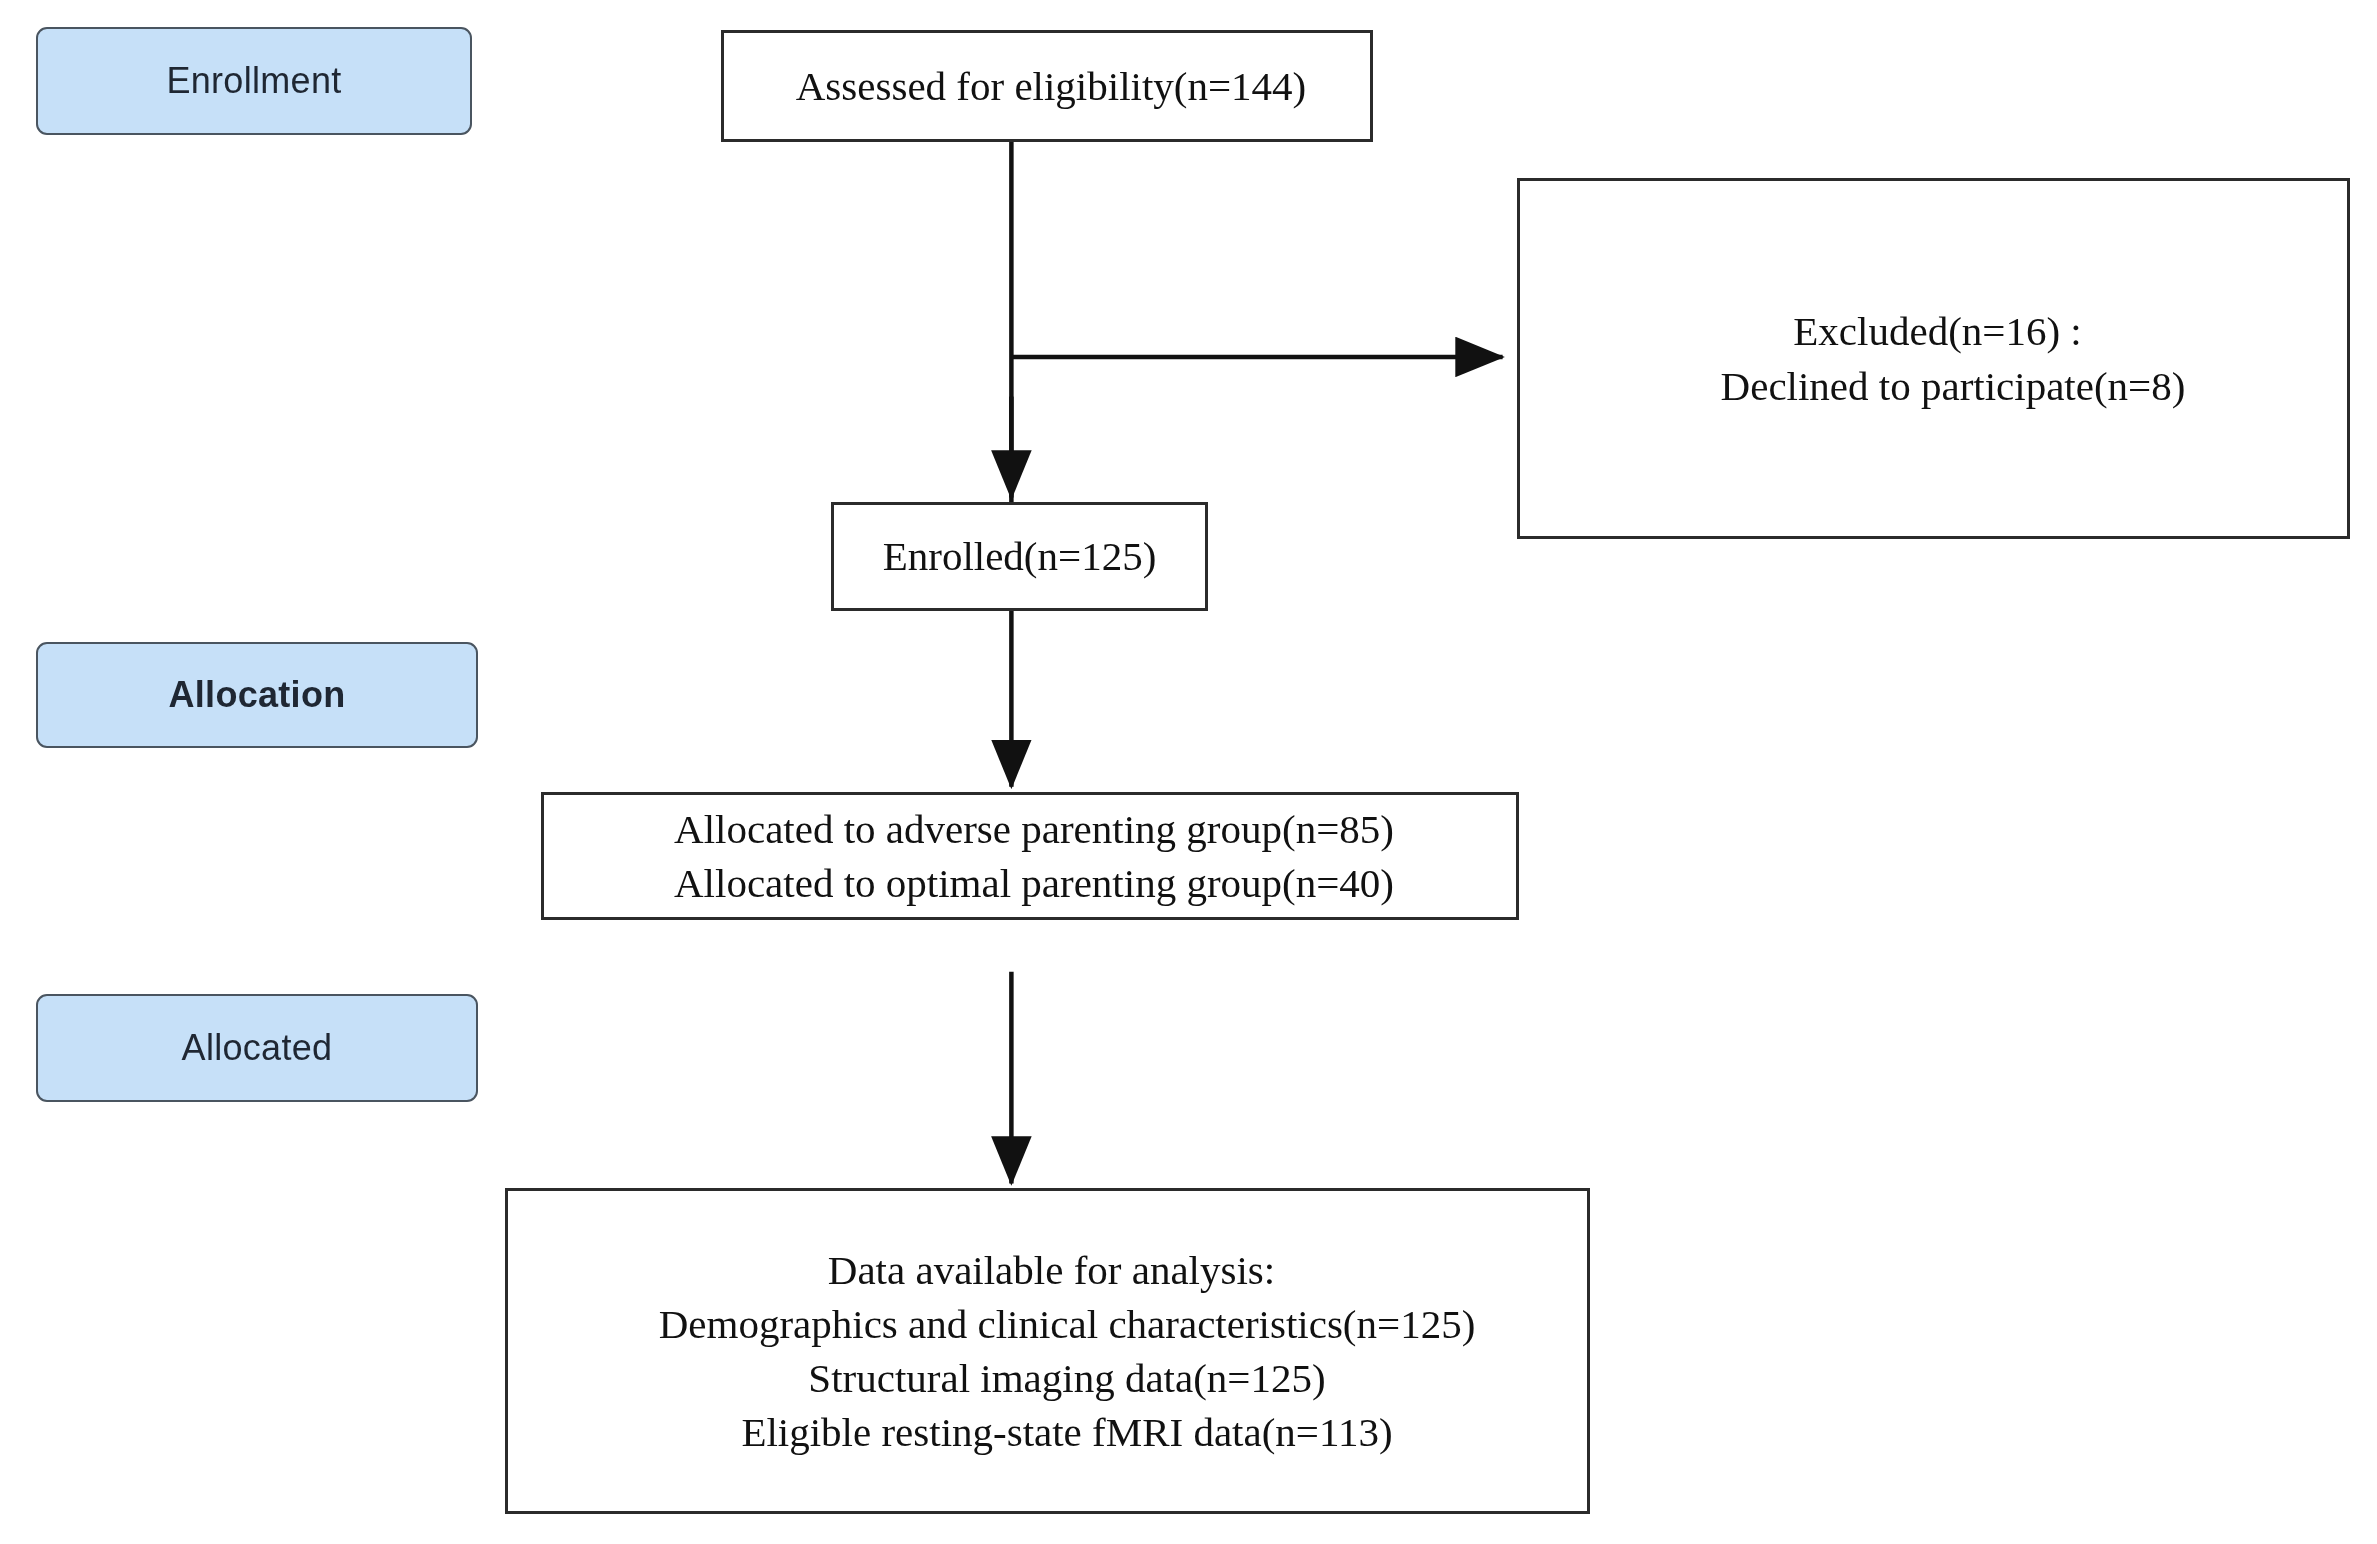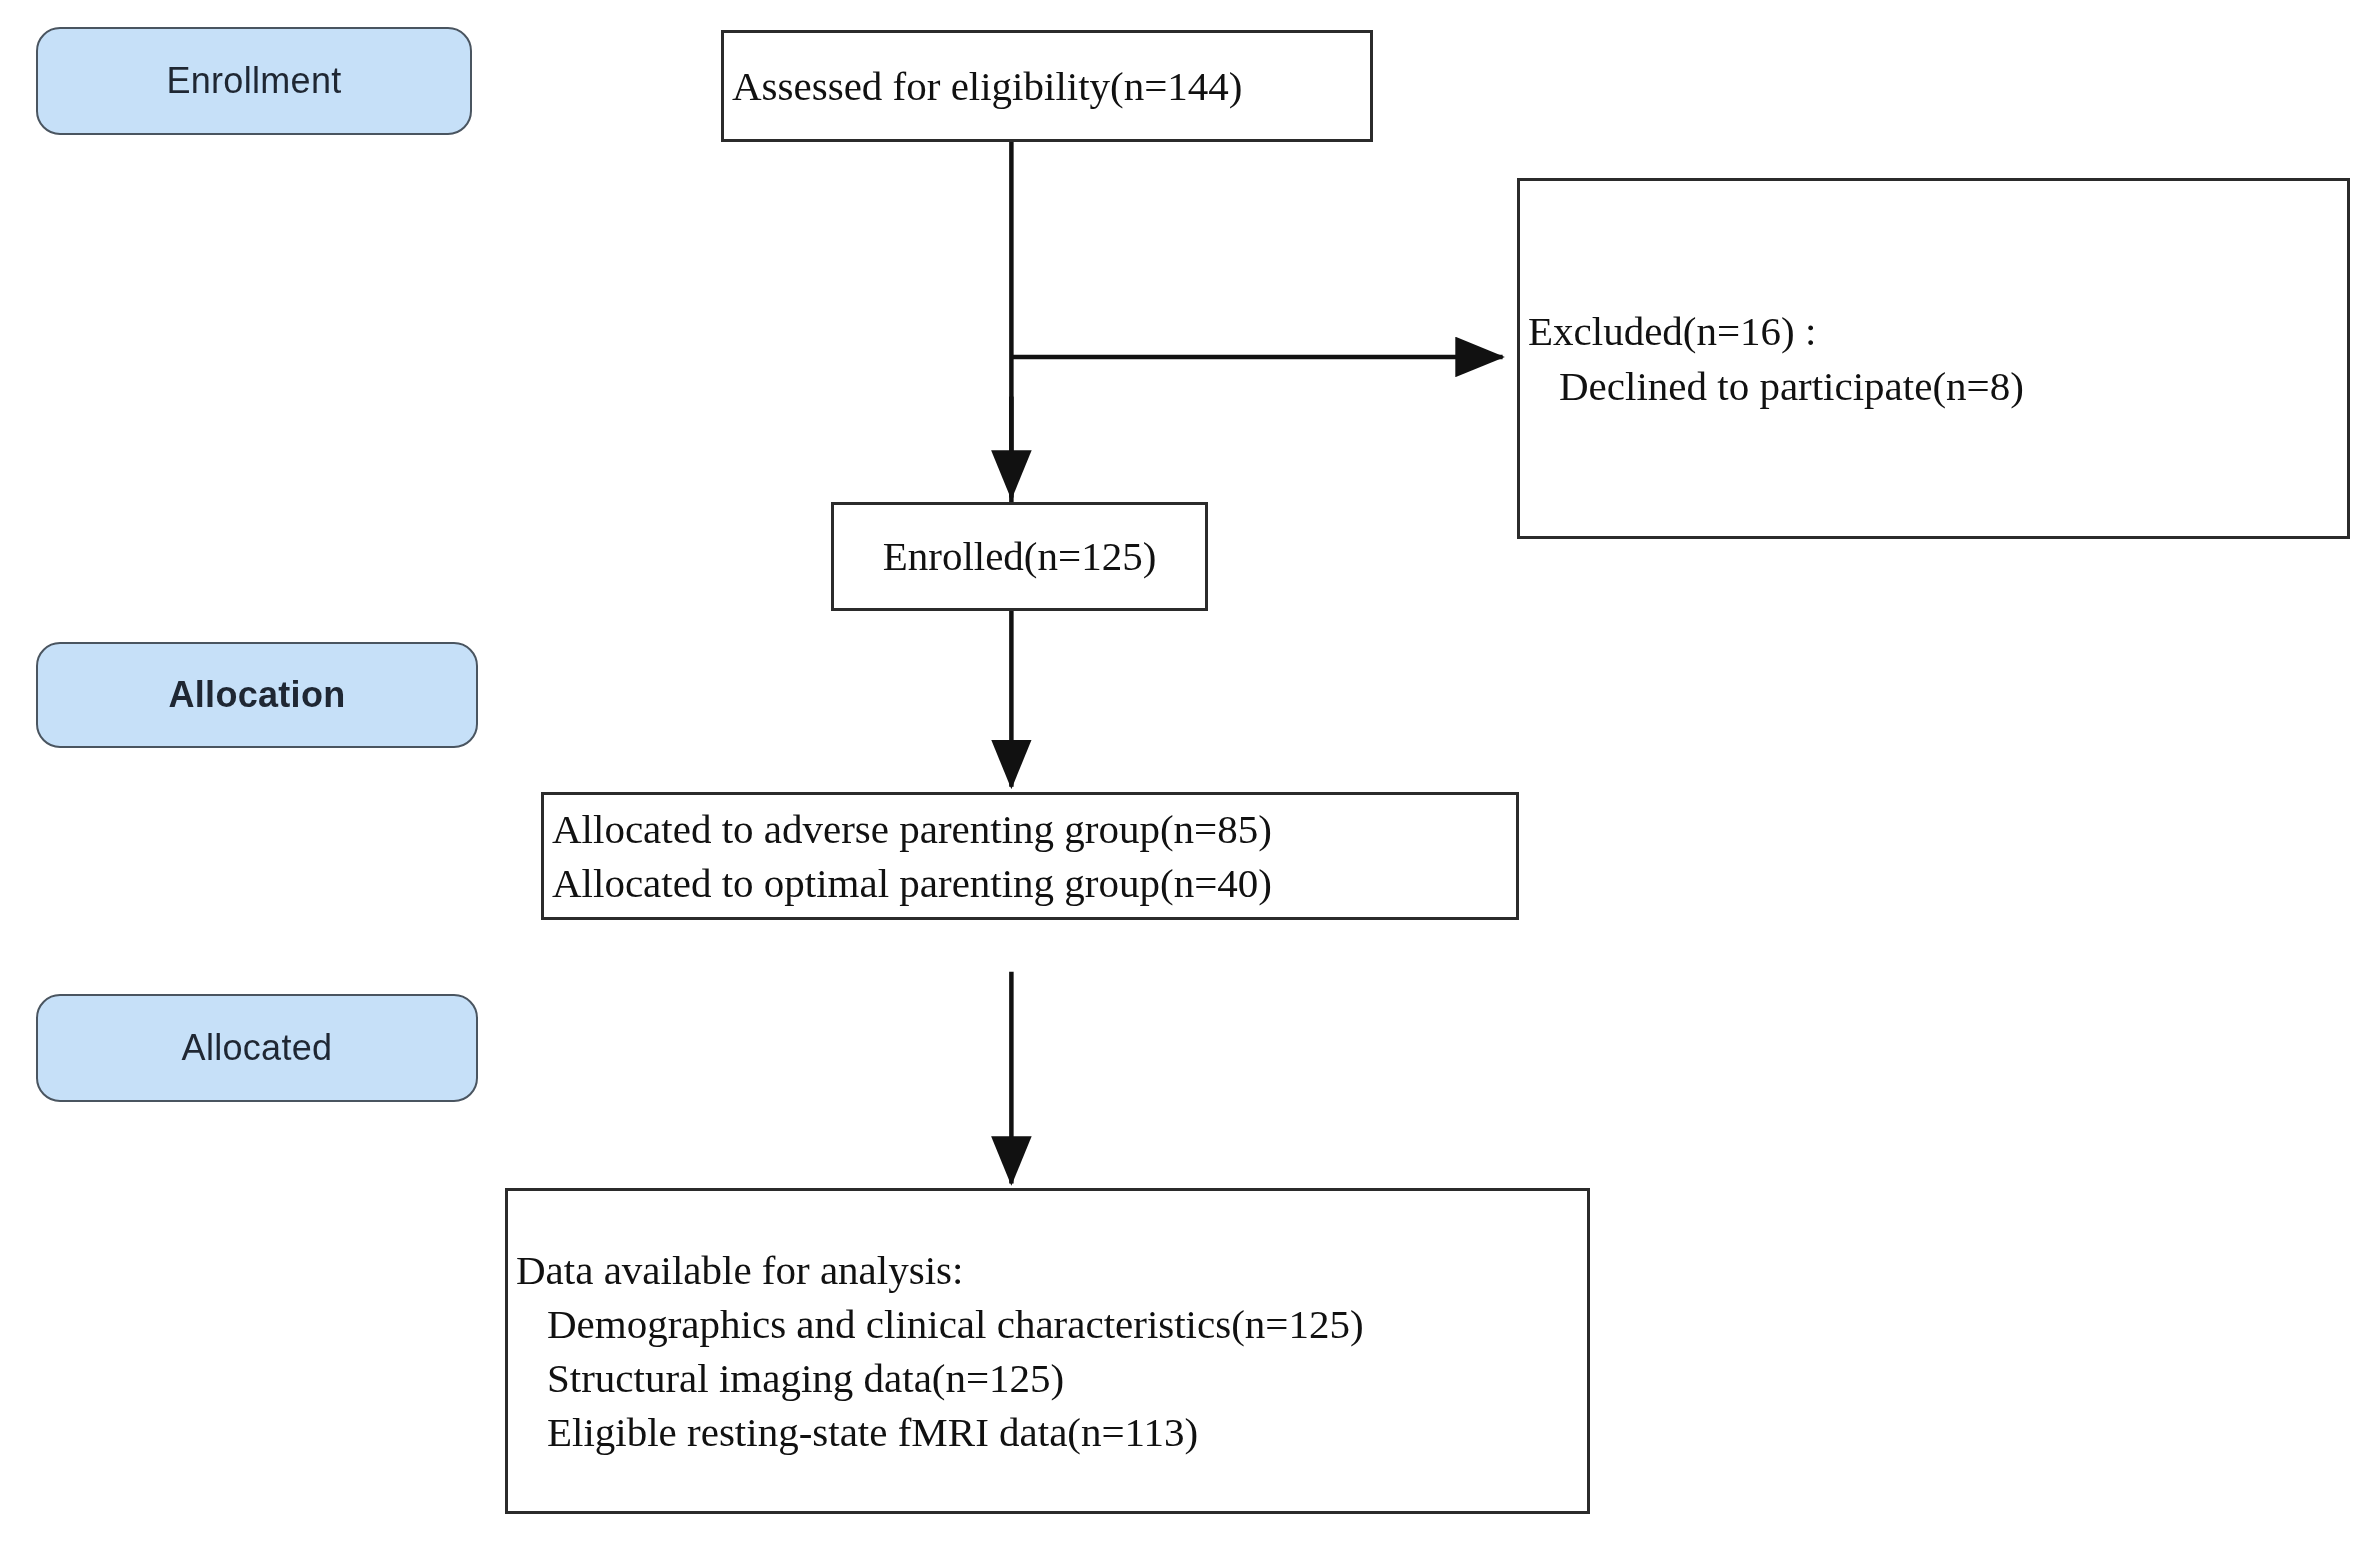--- a/index.html
+++ b/index.html
@@ -15,21 +15,21 @@
     overflow: hidden;
     font-family: "Liberation Serif", "DejaVu Serif", serif;
   }
 
   
   .stage-pill {
     position: absolute;
     box-sizing: border-box;
     background: #c6e0f8;
     border: 2.7px solid #4a5560;
-    border-radius: 24px;
+    border-radius: 11px;
     display: flex;
     align-items: center;
     justify-content: center;
     font-family: "Liberation Sans", "DejaVu Sans", sans-serif;
     font-size: 36px;
     color: #1f2733;
     letter-spacing: 0.3px;
   }
 
   
@@ -46,20 +46,21 @@
     font-size: 41px;
     line-height: 1.32;
     color: #111111;
     white-space: pre;
   }
   .flow-box.centered .line {
     text-align: center;
   }
   .flow-box.padded {
     padding-left: 8px;
+    align-items: center;
   }
   .flow-box.indent-list .line.indent {
     padding-left: 31px;
   }
 
   
   #connectors {
     position: absolute;
     left: 0;
     top: 0;

